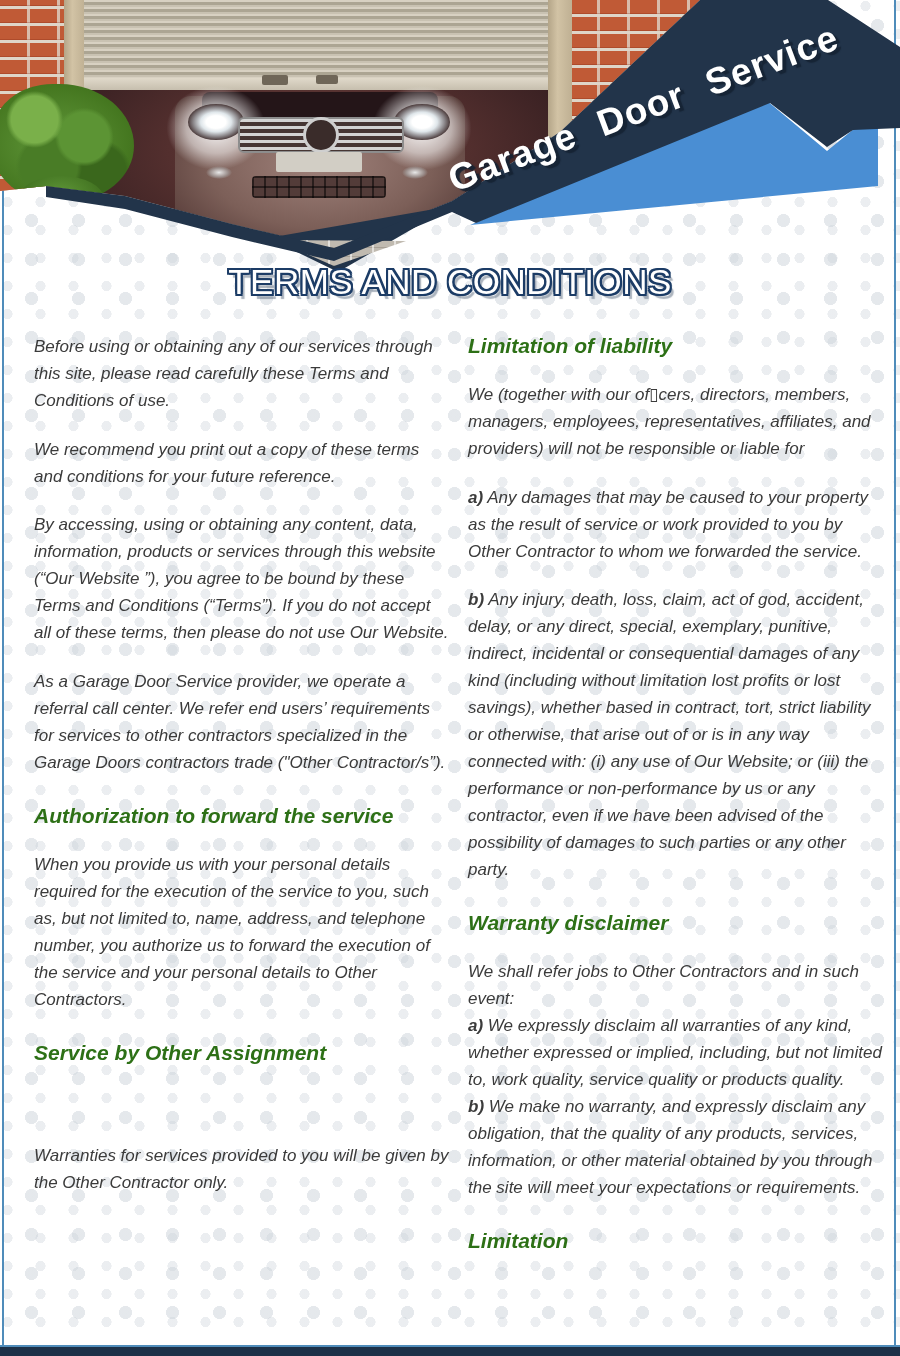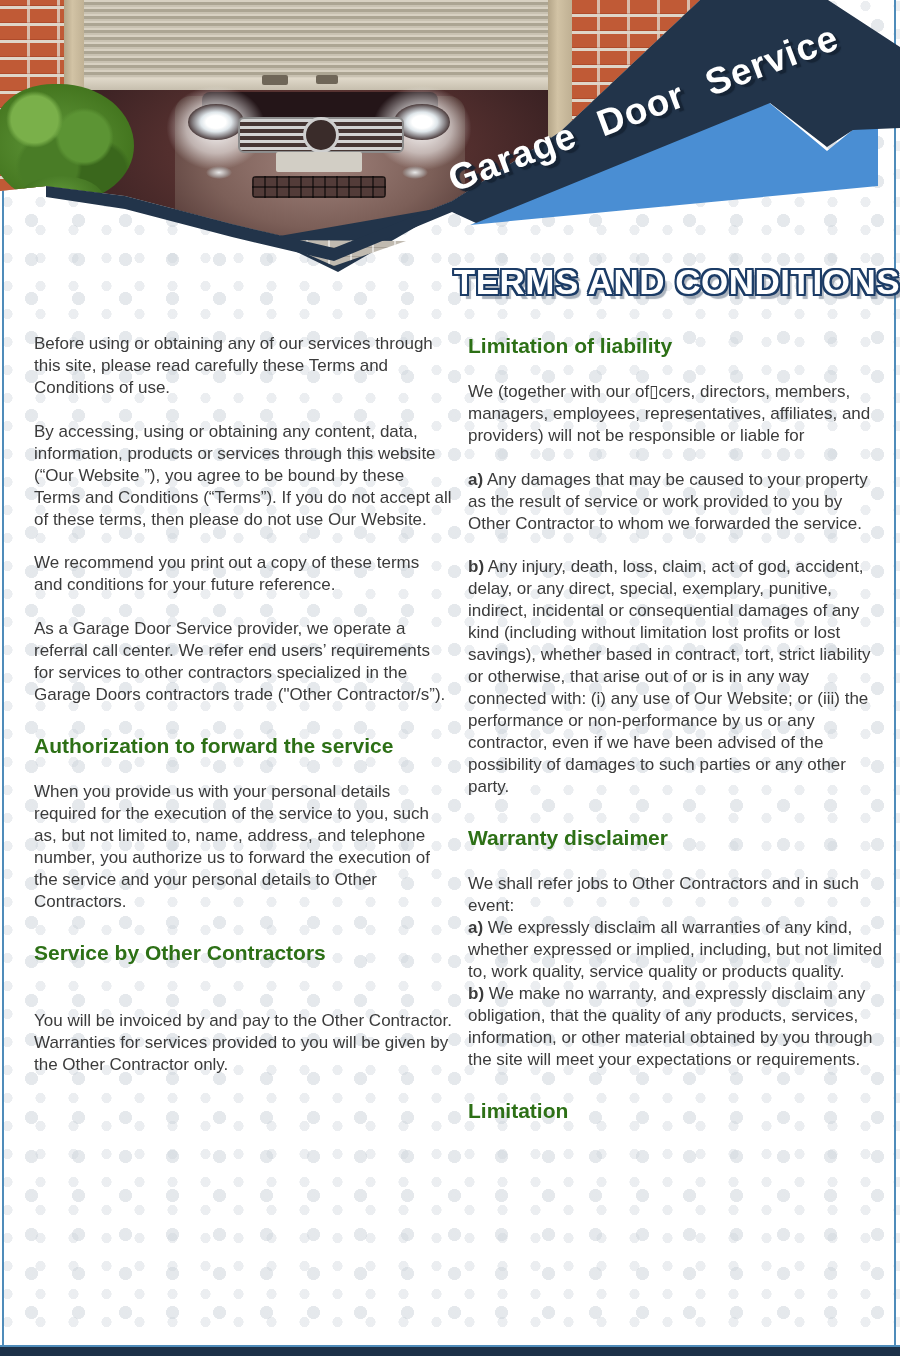--- a/index.html
+++ b/index.html
@@ -72,28 +72,28 @@
   .wedge-pave{clip-path:polygon(275px 240px,406px 241px,334px 266px);background-color:#c0bab0;background-image:
       repeating-linear-gradient(90deg, transparent 0 20px, rgba(255,255,255,.55) 20px 22px),
       repeating-linear-gradient(0deg, transparent 0 8px, rgba(120,112,100,.35) 8px 9px);}
   .shape-blue{clip-path:polygon(470px 225px,766px 100px,827px 151px,855px 128px,878px 127px,878px 186px);background:#4a8ed3;}
   .shape-navy{clip-path:polygon(46px 186px,125px 196px,232px 224px,334px 248px,452px 201px,560px 132px,700px 0px,828px 0px,900px 47px,900px 128px,853px 130px,827px 147px,770px 103px,476px 223px,452px 212px,334px 261px,232px 237px,125px 209px,46px 197px);background:#22344a;}
   .ribbon{position:absolute;left:450px;top:160px;width:480px;transform:rotate(-20.5deg);transform-origin:0 50%;
       font-size:37px;font-weight:bold;color:#ffffff;letter-spacing:1px;word-spacing:14px;white-space:nowrap;
       text-shadow:3px 4px 1px rgba(21,34,51,.9), 1px 1px 0 rgba(21,34,51,.8);}
 
   
-  .title{position:relative;z-index:2;margin:14px 0 0;text-align:right;font-size:35px;font-weight:bold;letter-spacing:.5px;color:#fff;
+  .title{position:relative;z-index:2;margin:14px 0 0;text-align:center;font-size:35px;font-weight:normal;letter-spacing:.5px;color:#fff;
     text-shadow:-2px -2px 0 #1c3c66,2px -2px 0 #1c3c66,-2px 2px 0 #1c3c66,2px 2px 0 #1c3c66,0 -2px 0 #1c3c66,0 2px 0 #1c3c66,-2px 0 0 #1c3c66,2px 0 0 #1c3c66,4px 5px 1px rgba(90,105,125,.5);}
 
   
   main{position:relative;z-index:2;display:grid;grid-template-columns:418px 414px;column-gap:16px;padding:31px 16px 0 34px;}
   .col{min-width:0;}
-  .col p{margin:0 0 21.5px;font-size:17px;line-height:22px;color:#3b3b3b;}
-  .col h2{margin:27px 0 22px;font-size:21px;line-height:26px;color:#2d7016;font-weight:bold;}
+  .col p{margin:0 0 21.5px;font-size:17px;line-height:27px;color:#3b3b3b;font-style:italic;}
+  .col h2{margin:27px 0 22px;font-size:21px;line-height:26px;color:#2d7016;font-weight:bold;font-style:italic;}
   .col > :first-child{margin-top:0;}
 </style>
 </head>
 <body>
 
 <div class="page">
   <div class="page-frame"></div>
 
   <header class="hero">
     <div class="layer photo">
@@ -129,27 +129,27 @@
     <div class="layer shape-blue"></div>
     <div class="layer shape-navy"></div>
     <div class="ribbon">Garage Door Service</div>
   </header>
 
   <h1 class="title">TERMS AND CONDITIONS</h1>
 
   <main>
     <section class="col" id="col-left">
         <p><span>Before using or obtaining any of our services through this site, please read carefully these Terms and Conditions of use.</span></p>
+        <p><span>We recommend you print out a copy of these terms and conditions for your future reference.</span></p>
         <p><span>By accessing, using or obtaining any content, data, information, products or services through this website (“Our Website ”), you agree to be bound by these Terms and Conditions (“Terms”). If you do not accept all of these terms, then please do not use Our Website.</span></p>
-        <p><span>We recommend you print out a copy of these terms and conditions for your future reference.</span></p>
         <p><span>As a Garage Door Service provider, we operate a referral call center. We refer end users’ requirements for services to other contractors specialized in the Garage Doors contractors trade ("Other Contractor/s”).</span></p>
         <h2>Authorization to forward the service</h2>
         <p><span>When you provide us with your personal details required for the execution of the service to you, such as, but not limited to, name, address, and telephone number, you authorize us to forward the execution of the service and your personal details to Other Contractors.</span></p>
-        <h2>Service by Other Contractors</h2>
-        <p><br><span>You will be invoiced by and pay to the Other Contractor.</span><br><span>Warranties for services provided to you will be given by the Other Contractor only.</span></p>
+        <h2>Service by Other Assignment</h2>
+        <p><br><br><span>Warranties for services provided to you will be given by the Other Contractor only.</span></p>
       </section>
     <section class="col" id="col-right">
         <h2>Limitation of liability</h2>
         <p><span>We (together with our of▯cers, directors, members, managers, employees, representatives, affiliates, and providers) will not be responsible or liable for</span></p>
         <p><strong>a)</strong><span> Any damages that may be caused to your property as the result of service or work provided to you by Other Contractor to whom we forwarded the service.</span></p>
         <p><strong>b)</strong><span> Any injury, death, loss, claim, act of god, accident, delay, or any direct, special, exemplary, punitive, indirect, incidental or consequential damages of any kind (including without limitation lost profits or lost savings), whether based in contract, tort, strict liability or otherwise, that arise out of or is in any way connected with: (i) any use of Our Website; or (iii) the performance or non-performance by us or any contractor, even if we have been advised of the possibility of damages to such parties or any other party.</span></p>
         <h2>Warranty disclaimer</h2>
         <p><span>We shall refer jobs to Other Contractors and in such event:</span><br><strong>a)</strong><span> We expressly disclaim all warranties of any kind, whether expressed or implied, including, but not limited to, work quality, service quality or products quality.</span><br><strong>b)</strong><span> We make no warranty, and expressly disclaim any obligation, that the quality of any products, services, information, or other material obtained by you through the site will meet your expectations or requirements.</span></p>
         <h2>Limitation</h2>
       </section>

